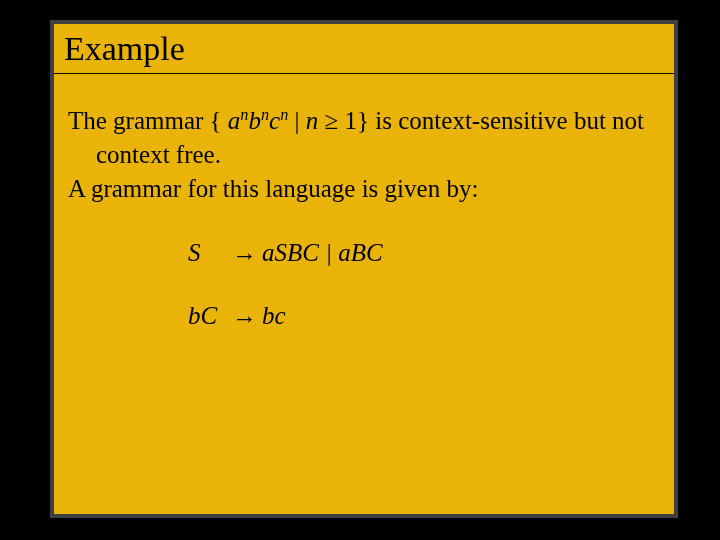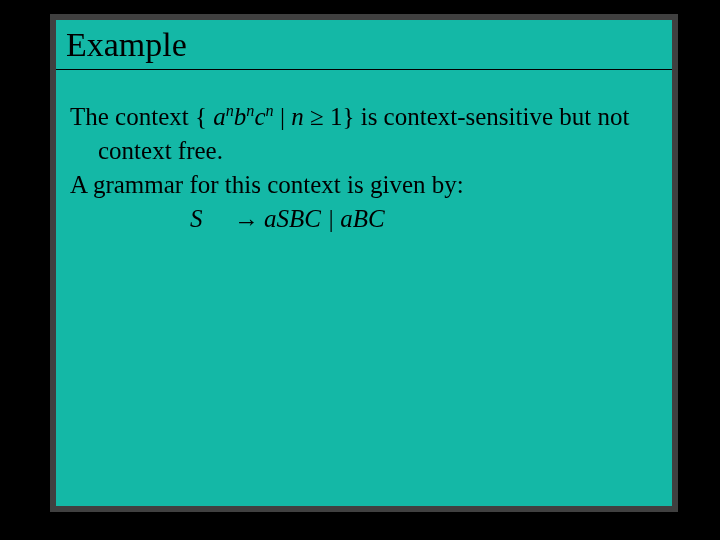--- a/index.html
+++ b/index.html
@@ -7,25 +7,25 @@
     padding: 0;
     width: 720px;
     height: 540px;
     background: #000;
     font-family: "Times New Roman", Times, serif;
     color: #000;
   }
   .slide {
     position: absolute;
     left: 50px;
-    top: 14px;
+    top: 20px;
     width: 628px;
     height: 498px;
-    background: #14b8a6;
-    border: 6px solid #404040;
+    background: #eab308;
+    border: 4px solid #404040;
     box-sizing: border-box;
   }
   .title {
     font-size: 34px;
     padding: 6px 10px 6px 10px;
     border-bottom: 1.5px solid #000;
     line-height: 1.1;
   }
   .body {
     padding: 30px 18px 10px 14px;
@@ -38,20 +38,21 @@
   }
   .plain {
     padding-left: 0;
     text-indent: 0;
   }
   .rules {
     padding-left: 120px;
   }
   .rule-row {
     white-space: nowrap;
+    margin-top: 30px;
   }
   .lhs {
     display: inline-block;
     width: 44px;
     font-style: italic;
   }
   .arrow {
     display: inline-block;
     width: 30px;
     text-align: left;
@@ -65,25 +66,28 @@
 </head>
 <body>
 
 <div class="slide">
 
   <div class="title">Example</div>
 
   <div class="body">
 
     <div class="hang">
-      <span>The context { </span><span class="ital">a</span><sup>n</sup><span class="ital">b</span><sup>n</sup><span class="ital">c</span><sup>n</sup><span> | </span><span class="ital">n</span><span> ≥ 1} </span><span>is context-sensitive but not context free.</span>
+      <span>The grammar { </span><span class="ital">a</span><sup>n</sup><span class="ital">b</span><sup>n</sup><span class="ital">c</span><sup>n</sup><span> | </span><span class="ital">n</span><span> ≥ 1} </span><span>is context-sensitive but not context free.</span>
     </div>
 
-    <div class="plain">A grammar for this context is given by:</div>
+    <div class="plain">A grammar for this language is given by:</div>
 
     <div class="rules">
       <div class="rule-row">
         <span class="lhs">S</span><span class="arrow">→</span><span class="rhs">aSBC | aBC</span>
+      </div>
+      <div class="rule-row">
+        <span class="lhs">bC</span><span class="arrow">→</span><span class="rhs">bc</span>
       </div>
     </div>
 
   </div>
 </div>
 
 </body></html>

